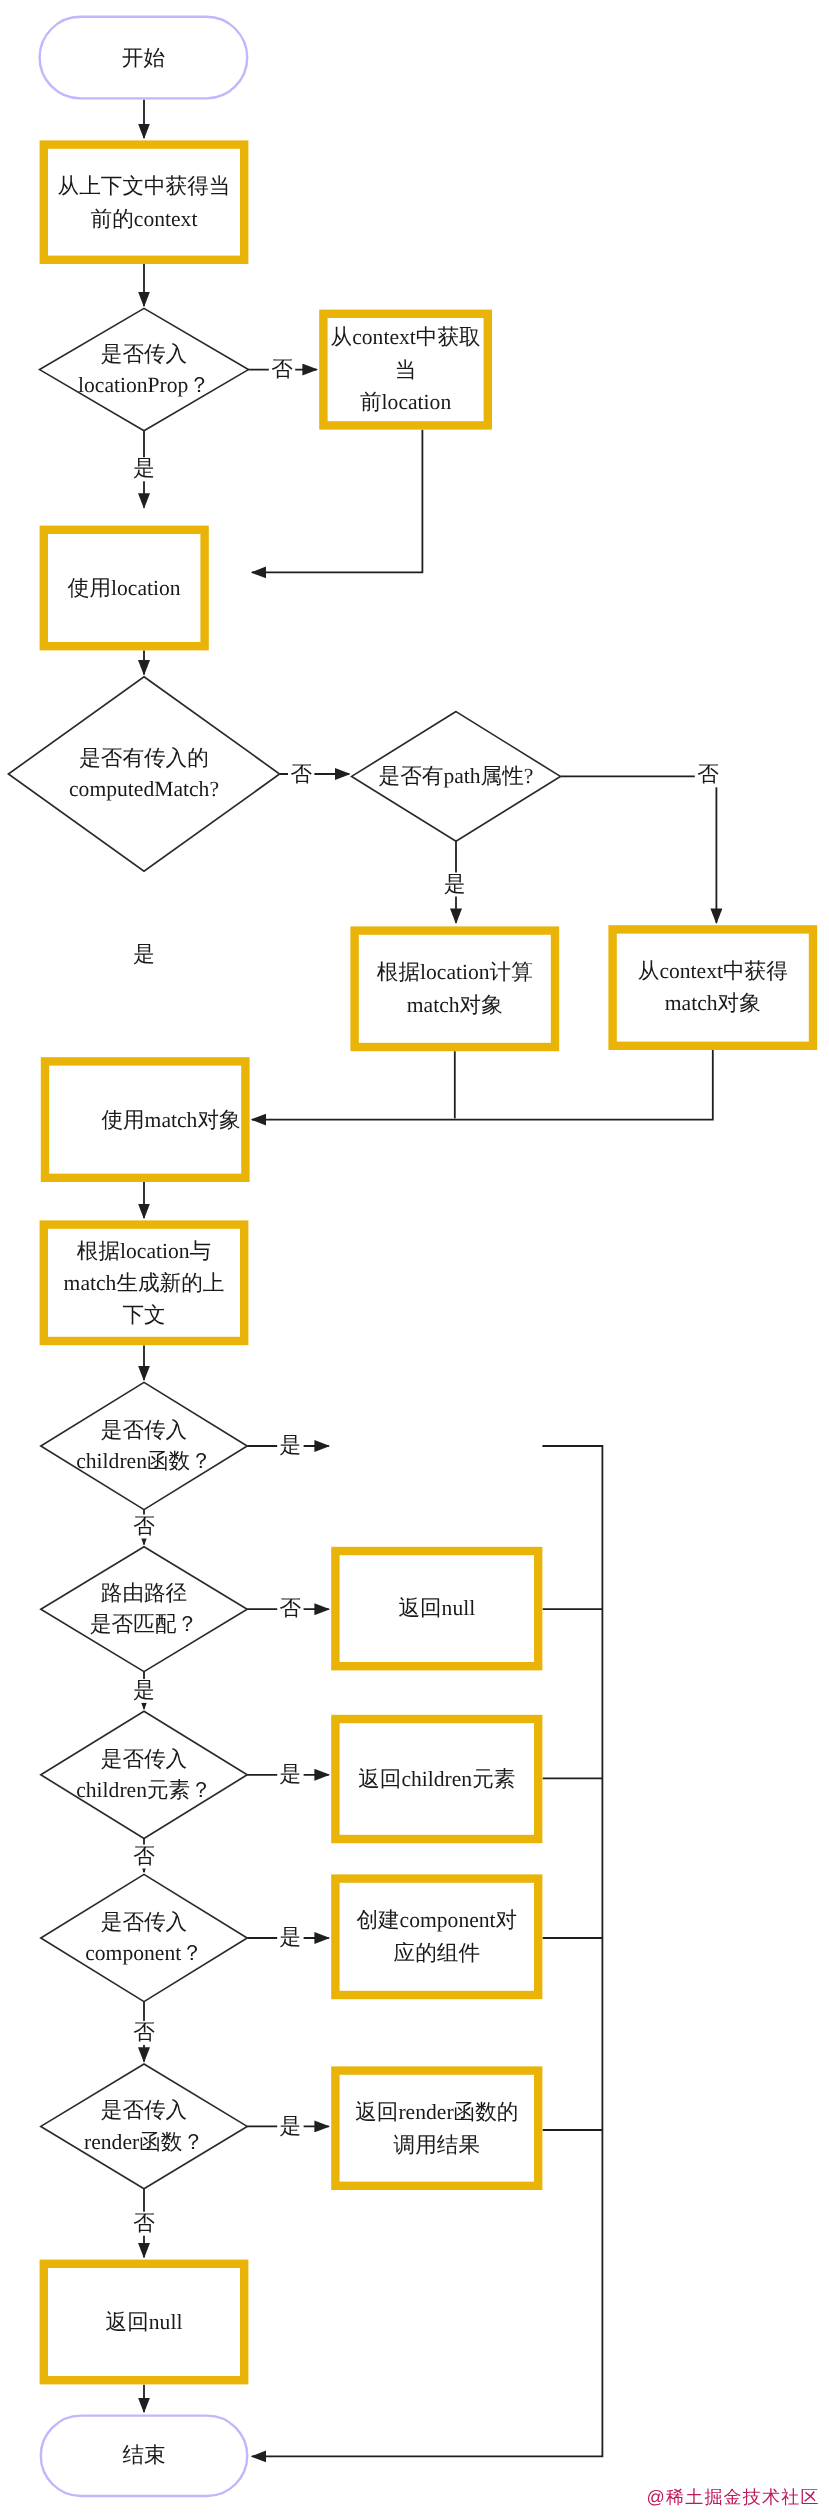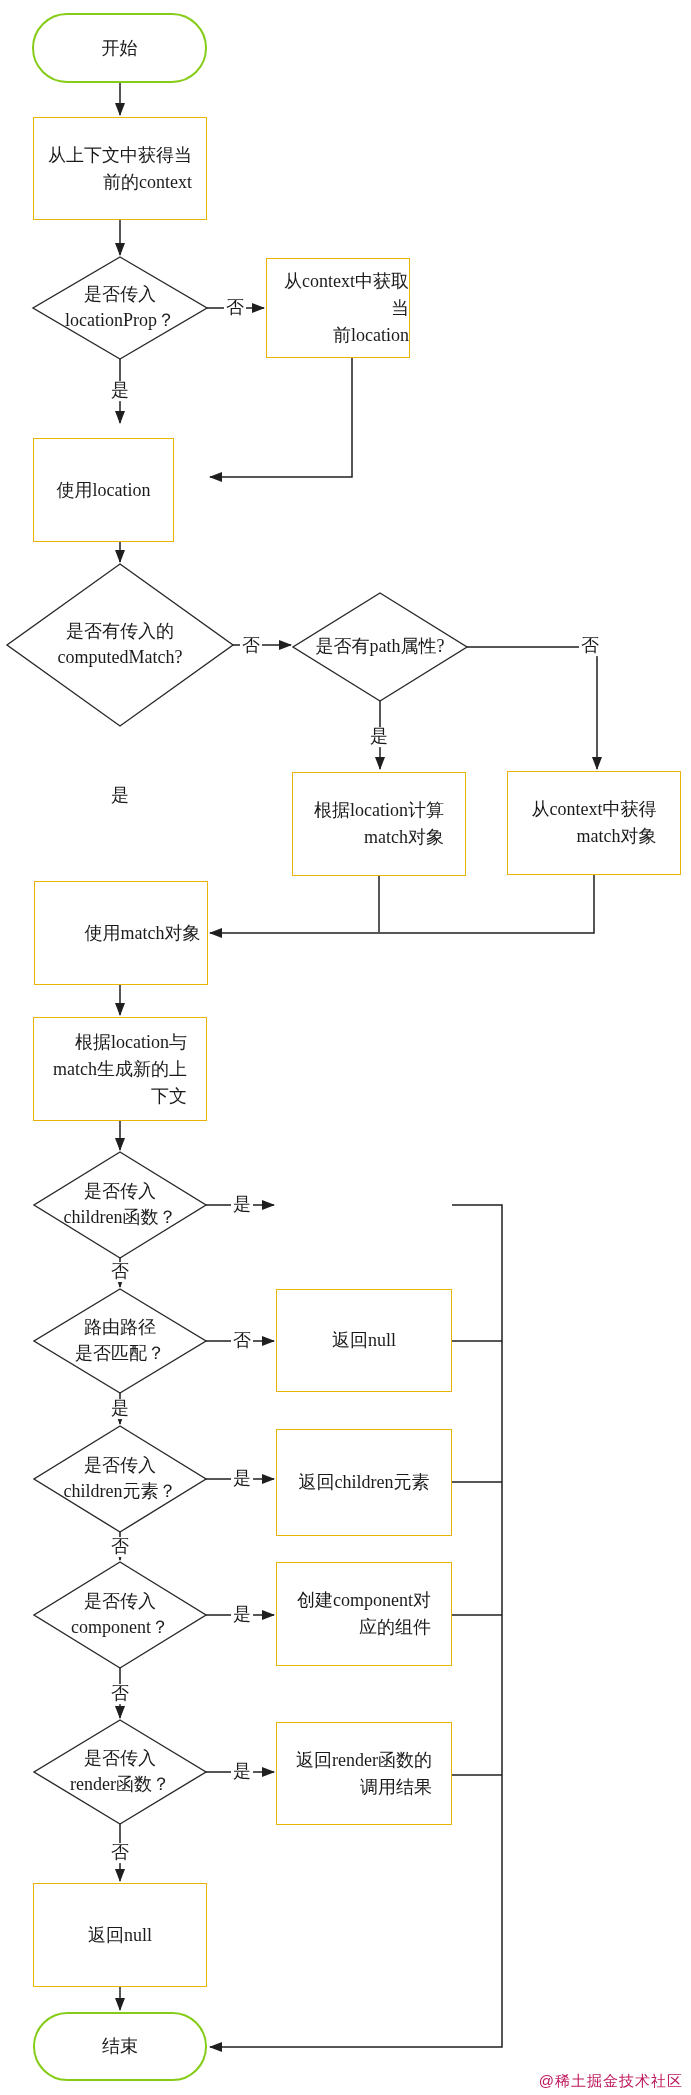--- a/index.html
+++ b/index.html
@@ -7,22 +7,22 @@
     position:relative;width:691px;height:2095px;background:#ffffff;
     font-family:"Liberation Serif","DejaVu Serif",serif;color:#1a1a1a;
     overflow:hidden;
   }
   svg.wires{position:absolute;left:0;top:0;width:691px;height:2095px;}
   .node{
     position:absolute;display:flex;align-items:center;justify-content:center;
     text-align:center;font-size:18px;line-height:1.5;white-space:pre-line;
     box-sizing:border-box;background:#ffffff;
   }
-  .rect{border:1px solid #eab308;text-align:right;}
-  .stadium{border:2px solid #84cc16;border-radius:36px;}
+  .rect{border:7px solid #eab308;}
+  .stadium{border:2px solid #c4b5fd;border-radius:36px;}
   .dlabel{
     position:absolute;transform:translate(-50%,-50%);text-align:center;
     font-size:18px;line-height:1.42;white-space:pre-line;
   }
   .elabel{
     position:absolute;transform:translate(-50%,-50%);
     font-size:18px;background:#ffffff;padding:0 2px;line-height:1.1;
   }
   .watermark{
     position:absolute;right:8px;bottom:4px;font-size:15px;color:#be185d;

